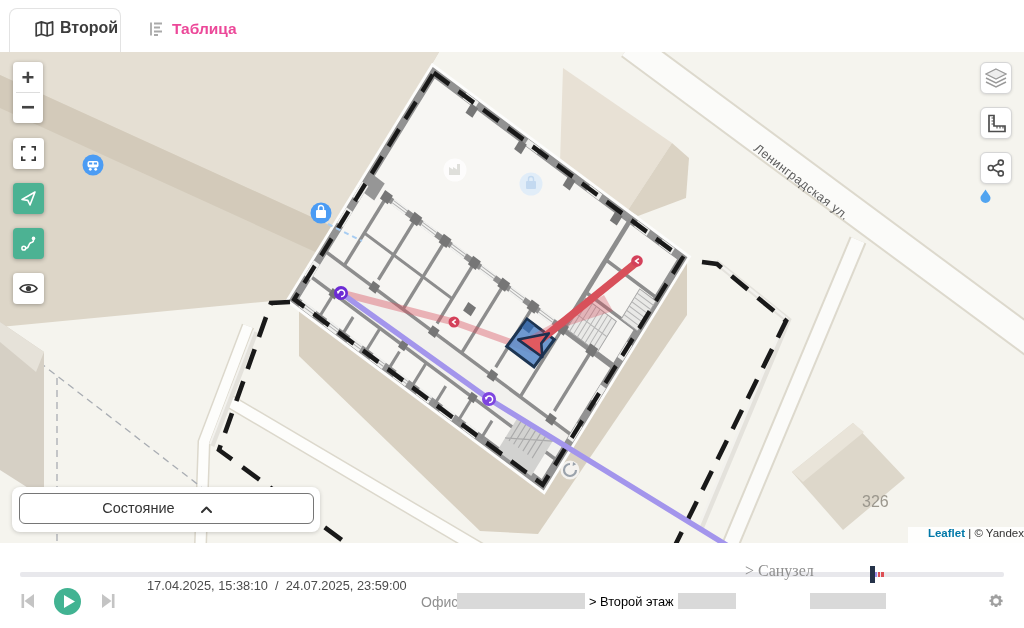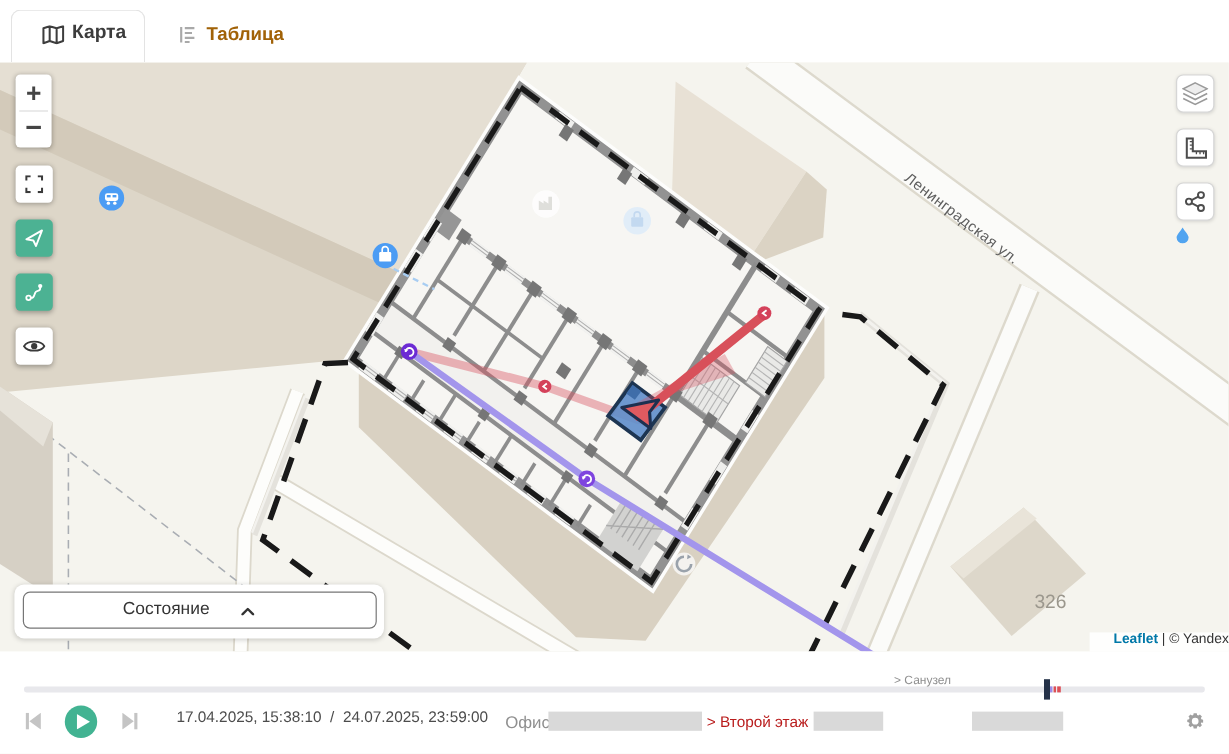--- a/index.html
+++ b/index.html
@@ -11,27 +11,27 @@
 <body>
 
 <div class="abs" style="left:0;top:0;width:1024px;height:52px;background:#fff;"></div>
 
 <div class="abs" style="left:9px;top:8px;width:112px;height:44px;background:#fff;border:1px solid #e3e3e3;border-bottom:none;border-radius:8px 8px 0 0;box-sizing:border-box;"></div>
 
 <svg class="abs" style="left:35px;top:21px;" width="19" height="16" viewBox="0 0 19 16">
   <path d="M1.2 2.6 L6.4 0.9 L12.2 2.6 L17.6 0.9 L17.6 13.2 L12.2 15 L6.4 13.2 L1.2 15 Z M6.4 0.9 L6.4 13.2 M12.2 2.6 L12.2 15" fill="none" stroke="#3d3d3d" stroke-width="1.7" stroke-linejoin="round"></path>
 </svg>
 
-<div class="abs" style="left:60px;top:19px;font-size:16px;font-weight:bold;color:#3c3c3c;">Карта</div>
+<div class="abs" style="left:60px;top:19px;font-size:16px;font-weight:bold;color:#3c3c3c;">Второй</div>
 
 <svg class="abs" style="left:149px;top:21px;" width="16" height="16" viewBox="0 0 16 16">
   <path d="M2 1.5 L2 14.5 M5 2.5 H13 M5 6.5 H11 M5 10.5 H13 M5 14 H9" fill="none" stroke="#a9a9a9" stroke-width="1.8"></path>
 </svg>
 
-<div class="abs" style="left:172px;top:20px;font-size:15.5px;font-weight:bold;color:#a16207;">Таблица</div>
+<div class="abs" style="left:172px;top:20px;font-size:15.5px;font-weight:bold;color:#ec4899;">Таблица</div>
 
 <div class="abs" id="map" style="left:0;top:52px;width:1024px;height:491px;background:#f5f4ee;overflow:hidden;">
 <svg width="1024" height="491" viewBox="0 52 1024 491" style="position:absolute;left:0;top:0;">
 
 <rect x="0" y="52" width="1024" height="491" fill="#f5f4ee"></rect>
 
 <polygon points="0,52 439,52 294,299 0,327" fill="#ddd6c8"></polygon>
 
 <polygon points="0,52 439,52 335.6,228.1 0,75" fill="#e5dfd3"></polygon>
 
@@ -409,30 +409,30 @@
 <div class="abs" style="left:54px;top:588px;width:27px;height:27px;border-radius:50%;background:#42b392;"></div>
 <svg class="abs" style="left:64px;top:595px;" width="11" height="13" viewBox="0 0 11 13">
   <polygon points="0,0 11,6.5 0,13" fill="#fff"></polygon>
 </svg>
 
 <svg class="abs" style="left:101px;top:594px;" width="14" height="14" viewBox="0 0 14 14">
   <rect x="10.9" y="0" width="2.6" height="14" fill="#c4c4c4"></rect>
   <polygon points="1,0 1,14 10.5,7" fill="#c4c4c4"></polygon>
 </svg>
 
-<div class="abs" style="left:147px;top:590px;font-size:12.8px;color:#4c4c4c;">17.04.2025, 15:38:10&nbsp; /&nbsp; 24.07.2025, 23:59:00</div>
+<div class="abs" style="left:147px;top:578px;font-size:12.8px;color:#4c4c4c;">17.04.2025, 15:38:10&nbsp; /&nbsp; 24.07.2025, 23:59:00</div>
 
 <div class="abs" style="left:421px;top:594px;font-size:14px;color:#8f8f8f;">Офис</div>
 
 <div class="abs" style="left:457px;top:593px;width:128px;height:16px;background:#d9d9d9;"></div>
 
-<div class="abs" style="left:589px;top:594px;font-size:12.8px;color:#b91c1c;">&gt; Второй этаж</div>
+<div class="abs" style="left:589px;top:594px;font-size:12.8px;color:#000000;">&gt; Второй этаж</div>
 
 <div class="abs" style="left:678px;top:593px;width:58px;height:16px;background:#d9d9d9;"></div>
 
-<div class="abs" style="left:745px;top:562px;font-size:10px;color:#8f8f8f;">&gt; Санузел</div>
+<div class="abs" style="left:745px;top:562px;font-size:16px;color:#8f8f8f;font-family:Liberation Serif, serif;">&gt; Санузел</div>
 
 <div class="abs" style="left:810px;top:593px;width:76px;height:16px;background:#d9d9d9;"></div>
 
 <svg class="abs" style="left:988px;top:593px;" width="16" height="16" viewBox="0 0 16 16">
   <path fill="#a0a0a0" d="M8 5.2a2.8 2.8 0 1 0 0 5.6 2.8 2.8 0 0 0 0-5.6zm6.6 4.1-1.5-.3a5 5 0 0 1-.4 1l.9 1.3-1.7 1.7-1.3-.9a5 5 0 0 1-1 .4l-.3 1.5H6.7l-.3-1.5a5 5 0 0 1-1-.4l-1.3.9-1.7-1.7.9-1.3a5 5 0 0 1-.4-1l-1.5-.3V6.7l1.5-.3a5 5 0 0 1 .4-1l-.9-1.3 1.7-1.7 1.3.9a5 5 0 0 1 1-.4l.3-1.5h2.6l.3 1.5a5 5 0 0 1 1 .4l1.3-.9 1.7 1.7-.9 1.3a5 5 0 0 1 .4 1l1.5.3z"></path>
   <circle cx="8" cy="8" r="2.1" fill="#fff"></circle>
 </svg>
 
 </body></html>

